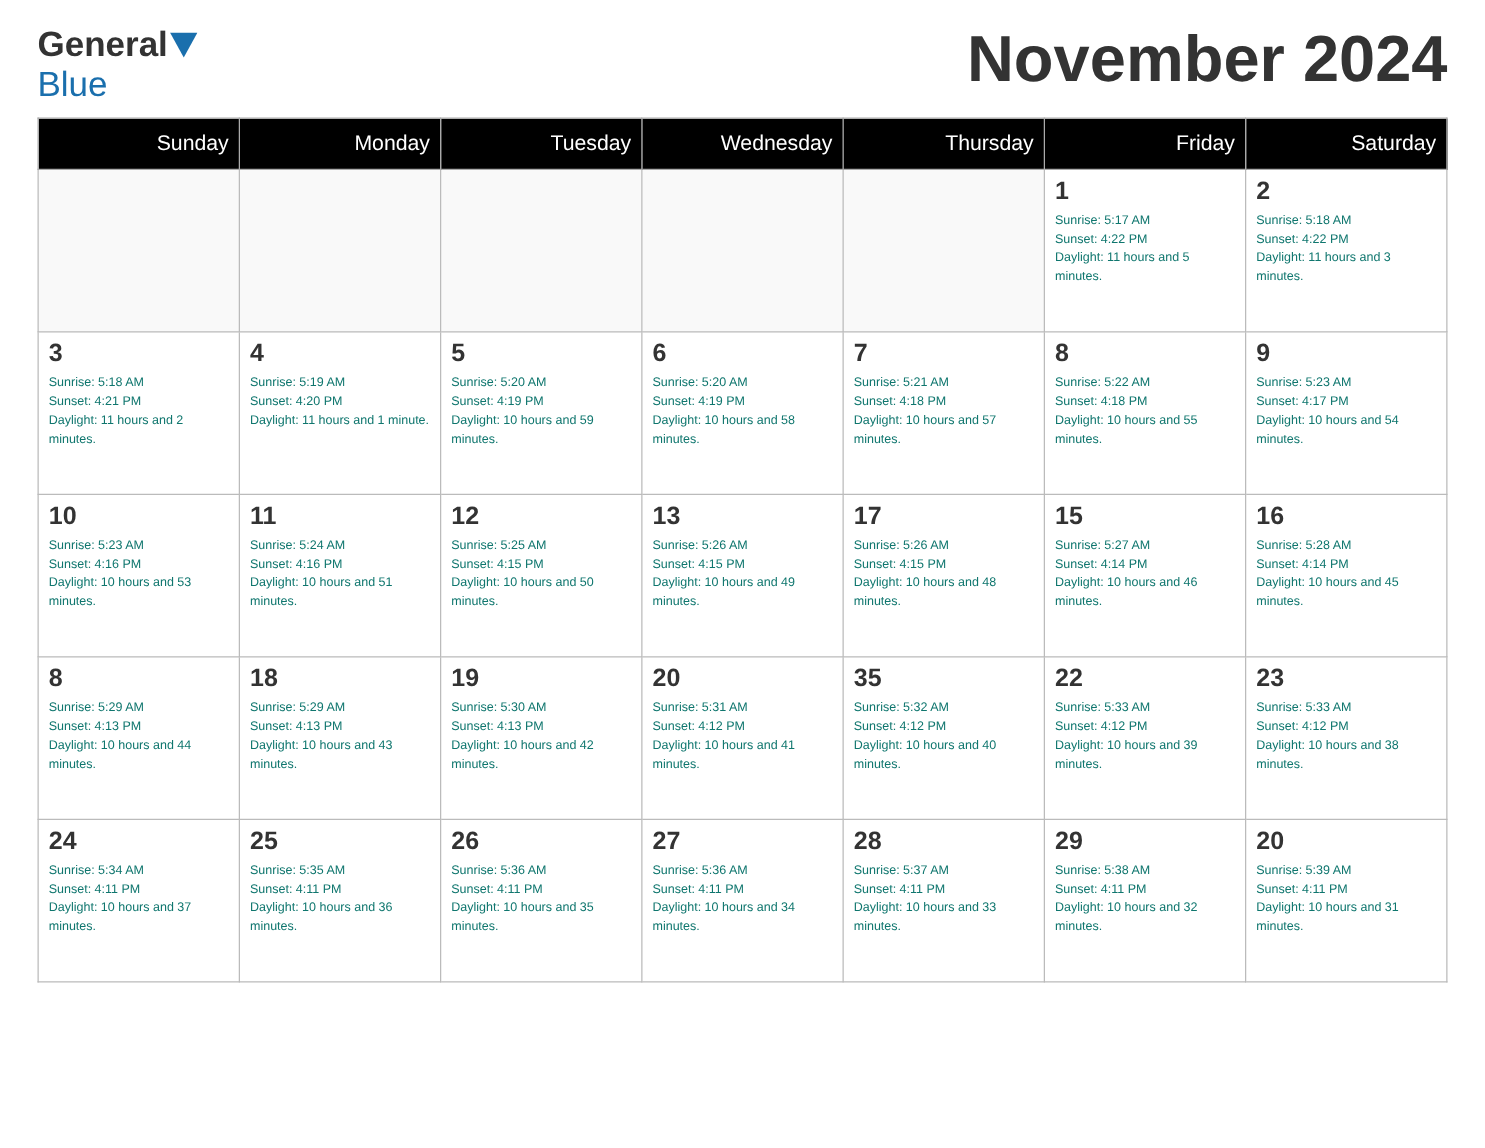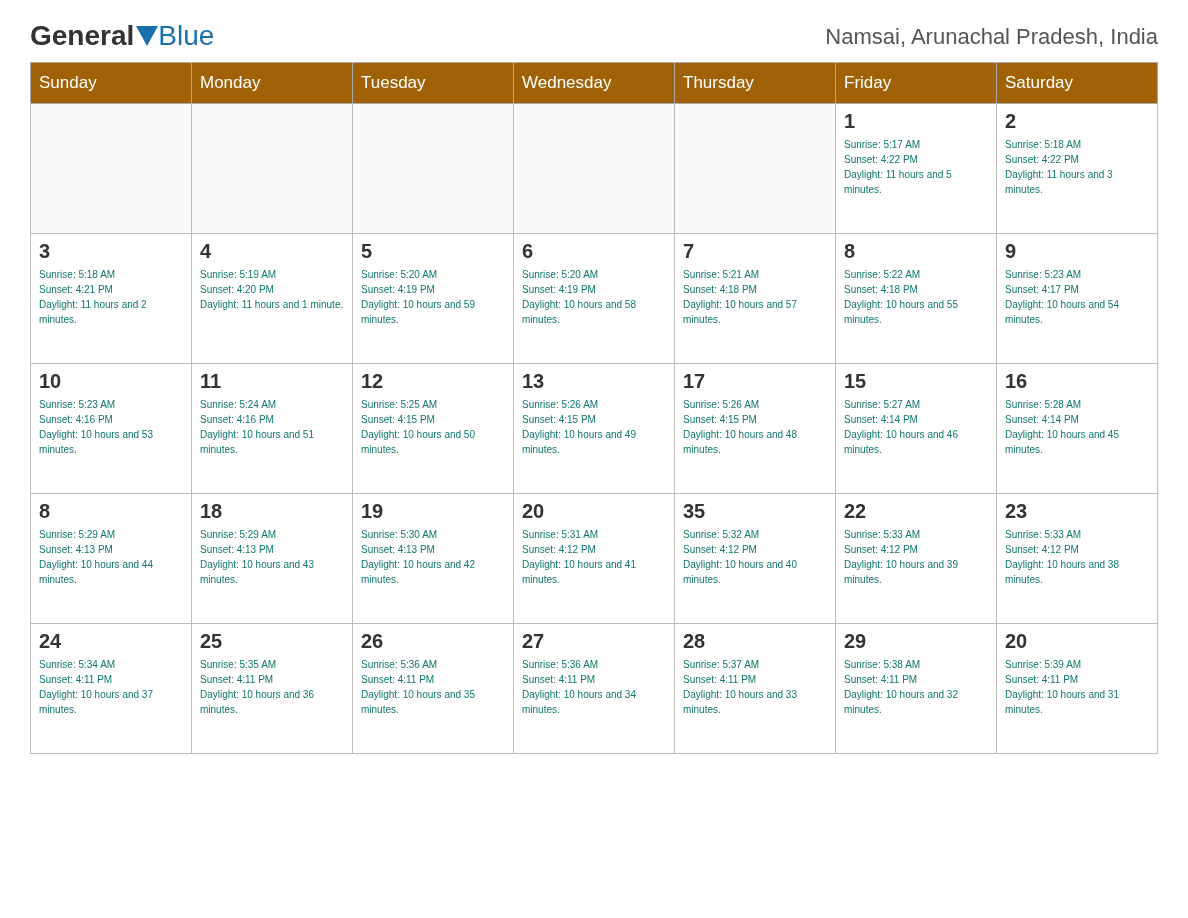--- a/index.html
+++ b/index.html
@@ -40,26 +40,26 @@
       font-size: 22px;
       color: #555;
       margin-top: 4px;
     }
     .calendar {
       width: 100%;
       border-collapse: collapse;
       margin-top: 10px;
     }
     .calendar thead th {
-      background-color: #a16207;
+      background-color: #000000;
       color: #fff;
       padding: 10px 8px;
       font-size: 17px;
       font-weight: normal;
-      text-align: left;
+      text-align: right;
       border: 1px solid #aaa;
     }
     .calendar tbody td {
       border: 1px solid #bbb;
       vertical-align: top;
       padding: 6px 8px;
       width: 14.28%;
       height: 130px;
     }
     .day-number {
@@ -72,21 +72,21 @@
     .day-info {
       font-size: 10px;
       color: #0f766e;
       line-height: 1.5;
     }
     .empty-cell {
       background: #f9f9f9;
     }
     .logo-wrapper {
       display: flex;
-      flex-direction: row;
+      flex-direction: column;
       align-items: flex-start;
     }
     .logo-line1 {
       display: flex;
       align-items: center;
     }
   </style>
 </head>
 <body>
 
@@ -96,21 +96,21 @@
       <span class="logo-text-general">General</span>
       <svg width="22" height="22" viewBox="0 0 22 22" style="margin-left:2px;margin-top:2px;">
         <polygon points="0,0 22,0 11,20" fill="#1a6fad"></polygon>
       </svg>
     </div>
     <div>
       <span class="logo-text-blue">Blue</span>
     </div>
   </div>
   <div class="title-section">
-    <div class="location">Namsai, Arunachal Pradesh, India</div>
+    <div class="month-title">November 2024</div>
   </div>
 </div>
 
 <table class="calendar">
   <thead>
     <tr>
     <th>Sunday</th>
         <th>Monday</th>
         <th>Tuesday</th>
         <th>Wednesday</th>

